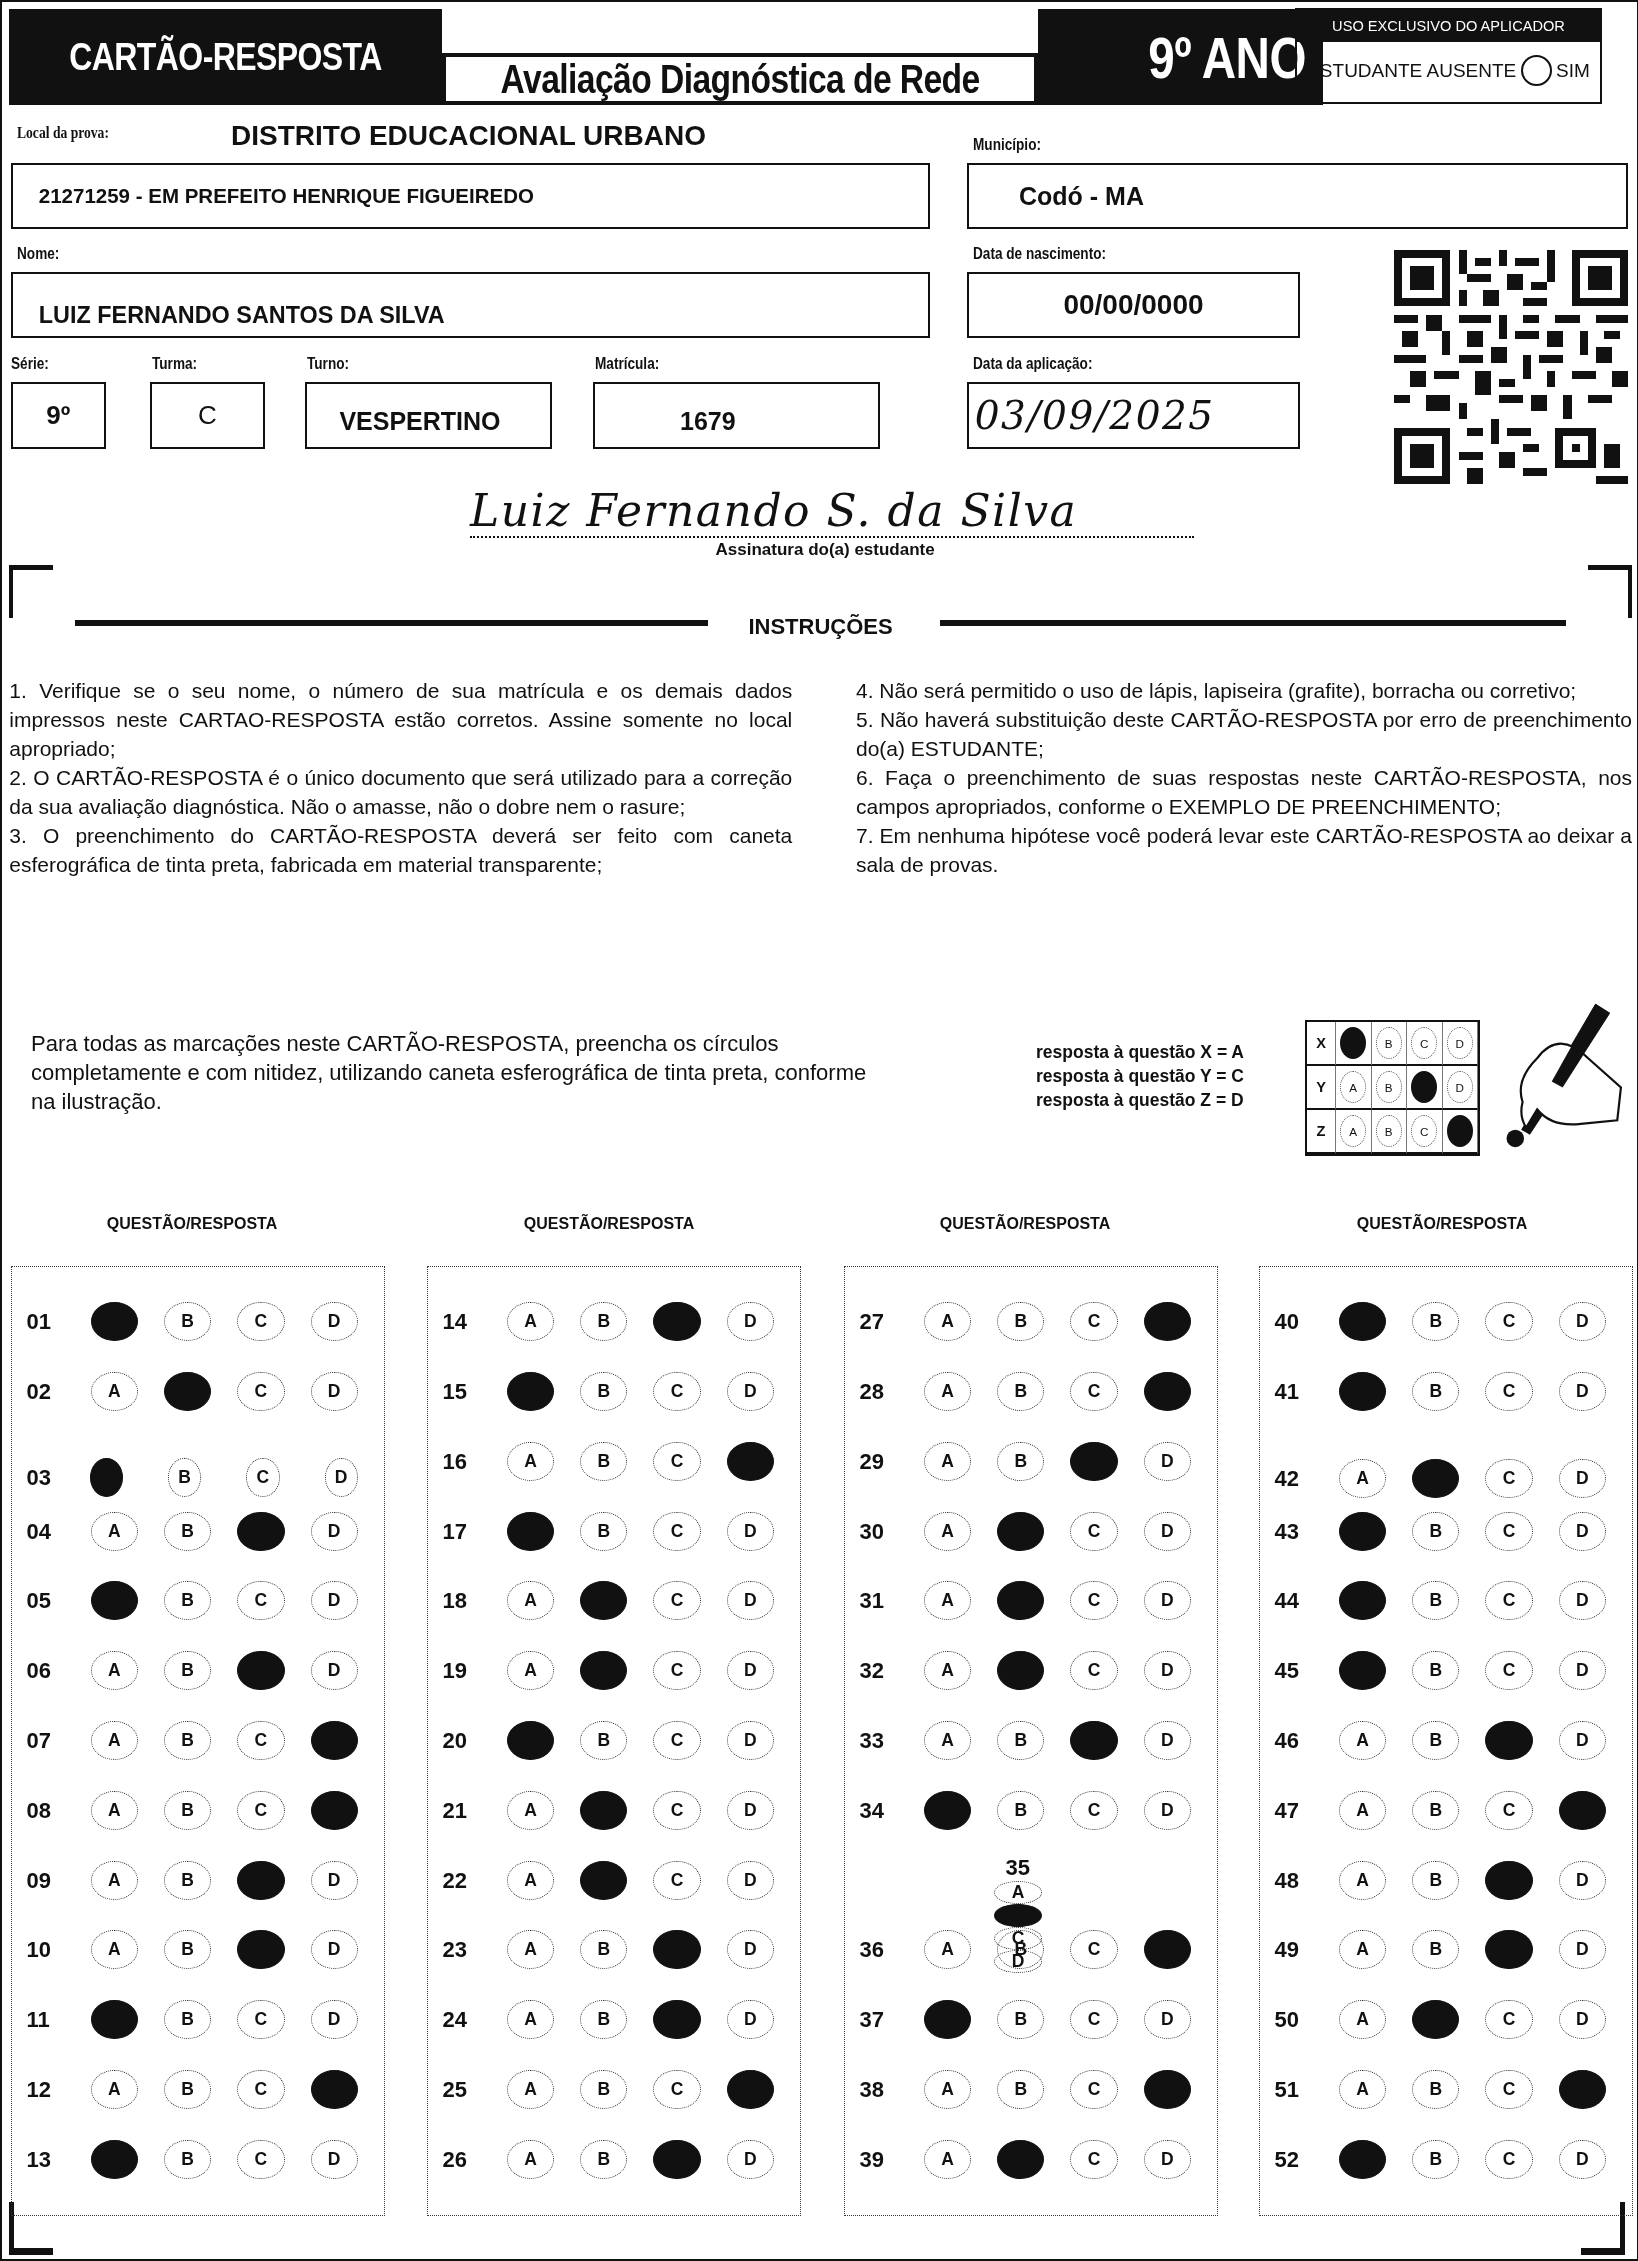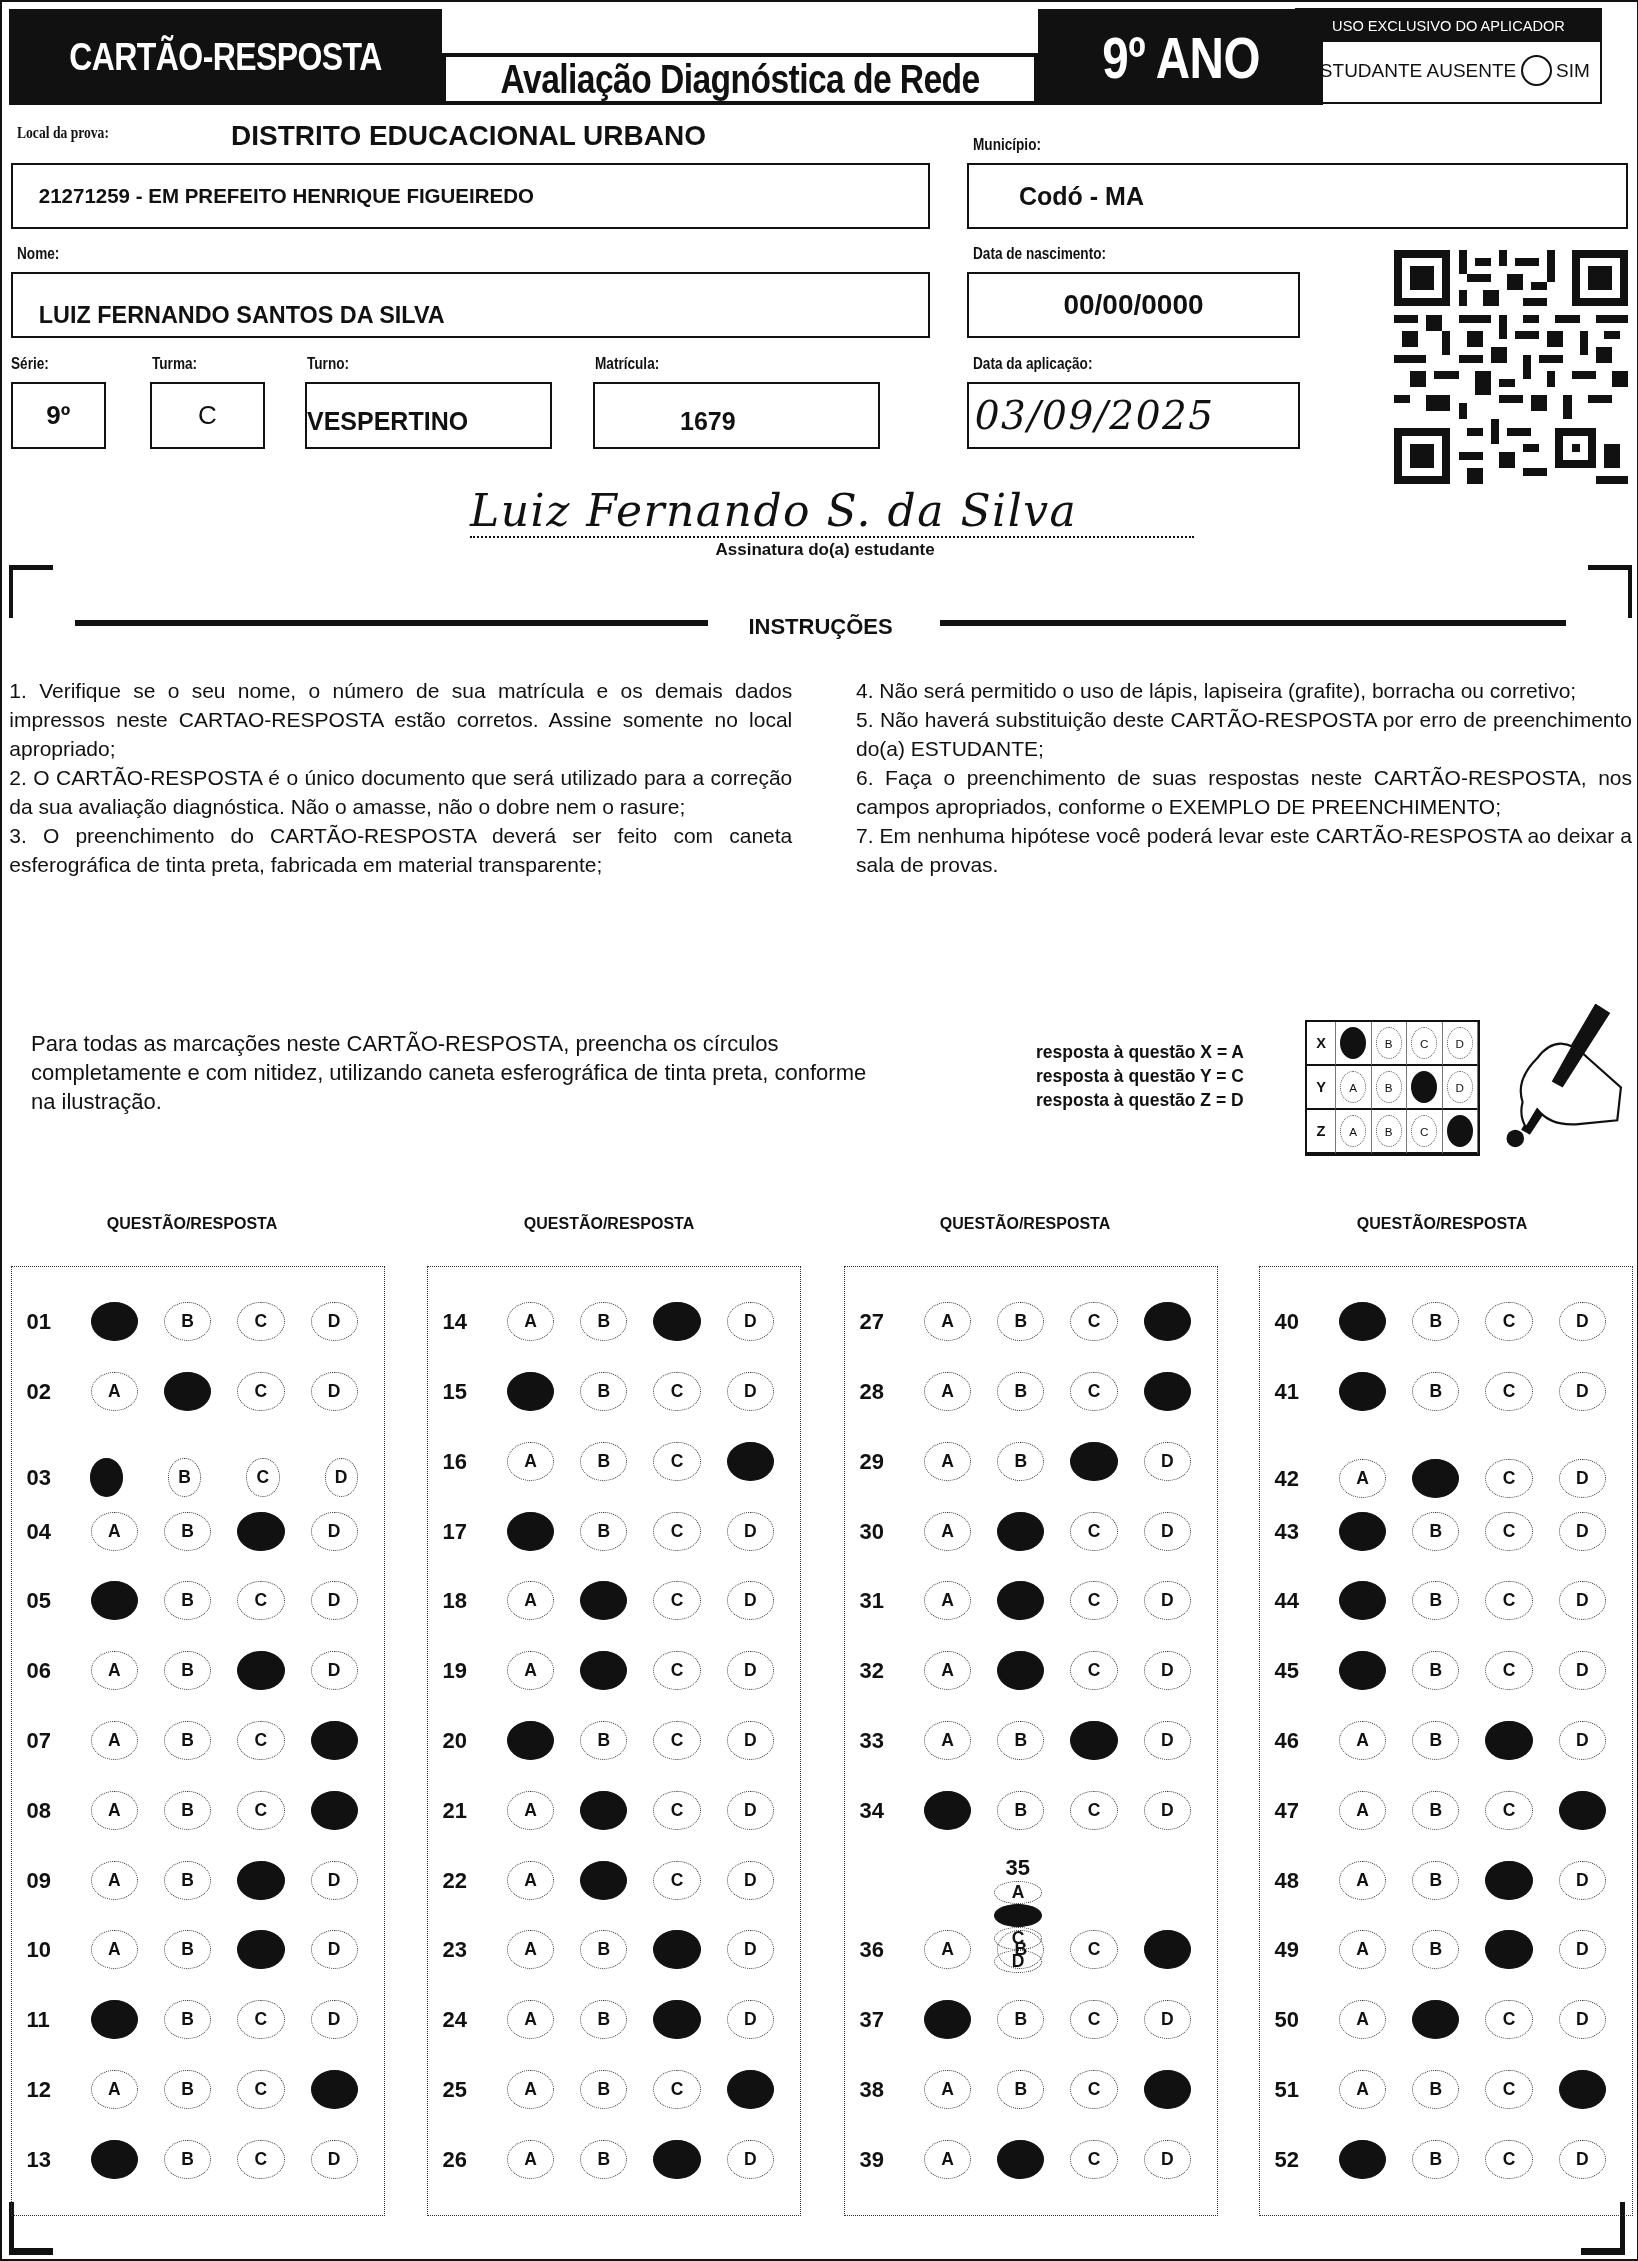--- a/index.html
+++ b/index.html
@@ -8,21 +8,21 @@
 
   .page { position: absolute; left: 0; top: 0; width: 1639px; height: 2261px; border: 2.2px solid #111; }
 
   
   .hdr { position: absolute; left: 7.3px; top: 7.3px; height: 96px; display: flex; }
   .hdr-black { background: #111; color: #fff; display: flex; align-items: center; justify-content: center;
     font-family: "Liberation Sans", sans-serif; font-weight: bold; letter-spacing: -0.7px; transform-origin: center; }
   .hdr-left { width: 433px; font-size: 39px; }
   .hdr-mid { width: 596px; background: #fff; color: #111; border: 4.4px solid #111; font-size: 41px; font-weight: bold;
     display: flex; align-items: center; justify-content: center; letter-spacing: -0.7px; margin-top: 44px; }
-  .hdr-right { width: 285px; font-size: 58px; }
+  .hdr-right { width: 285px; font-size: 58px; justify-content: flex-end; }
   .hdr-narrow { display: inline-block; transform: scaleX(0.82); }
 
   .uso { position: absolute; left: 1293px; top: 5.8px; width: 307px; height: 96px; border: 2.9px solid #111; }
   .uso-top { background: #111; color: #fff; height: 32px; font-size: 14.6px; display: flex; align-items: center; justify-content: center; }
   .uso-bottom { height: 58px; display: flex; align-items: center; justify-content: center; font-size: 19px; gap: 4.4px; }
   .uso-circle { width: 31px; height: 31px; border: 2.2px solid #111; border-radius: 50%; display: inline-block; }
 
   
   .lbl { position: absolute; font-size: 16px; font-weight: bold; }
   .lbl span.narrow { display: inline-block; transform: scaleX(0.85); transform-origin: left; }
@@ -114,21 +114,21 @@
   <div class="field" style="left:8.8px; top:380px; width:95px; height:67px; justify-content:center; font-size:26px;">
     <span>9º</span>
   </div>
 
   <div class="lbl" style="left:150px; top:353px;"><span class="narrow">Turma:</span></div>
   <div class="field" style="left:148px; top:380px; width:115px; height:67px; justify-content:center; font-size:26px; font-weight:normal;">
     <span>C</span>
   </div>
 
   <div class="lbl" style="left:305px; top:353px;"><span class="narrow">Turno:</span></div>
-  <div class="field" style="left:303px; top:380px; width:247px; height:67px; justify-content:flex-start; padding-right:17px; padding-top:11.7px; font-size:25px;">
+  <div class="field" style="left:303px; top:380px; width:247px; height:67px; justify-content:center; padding-right:17px; padding-top:11.7px; font-size:25px;">
     <span>VESPERTINO</span>
   </div>
 
   <div class="lbl" style="left:593px; top:353px;"><span class="narrow">Matrícula:</span></div>
   <div class="field" style="left:591px; top:380px; width:287px; height:67px; padding-left:85px; padding-top:11.7px; font-size:25px;">
     <span>1679</span>
   </div>
 
   <div class="lbl" style="left:971px; top:353px;"><span class="narrow">Data da aplicação:</span></div>
   <div class="field" style="left:965px; top:380px; width:333px; height:67px; padding-left:5.8px; font-size:39px; font-weight:normal; font-style:italic; font-family:'DejaVu Serif', serif; letter-spacing:1.5px;">

